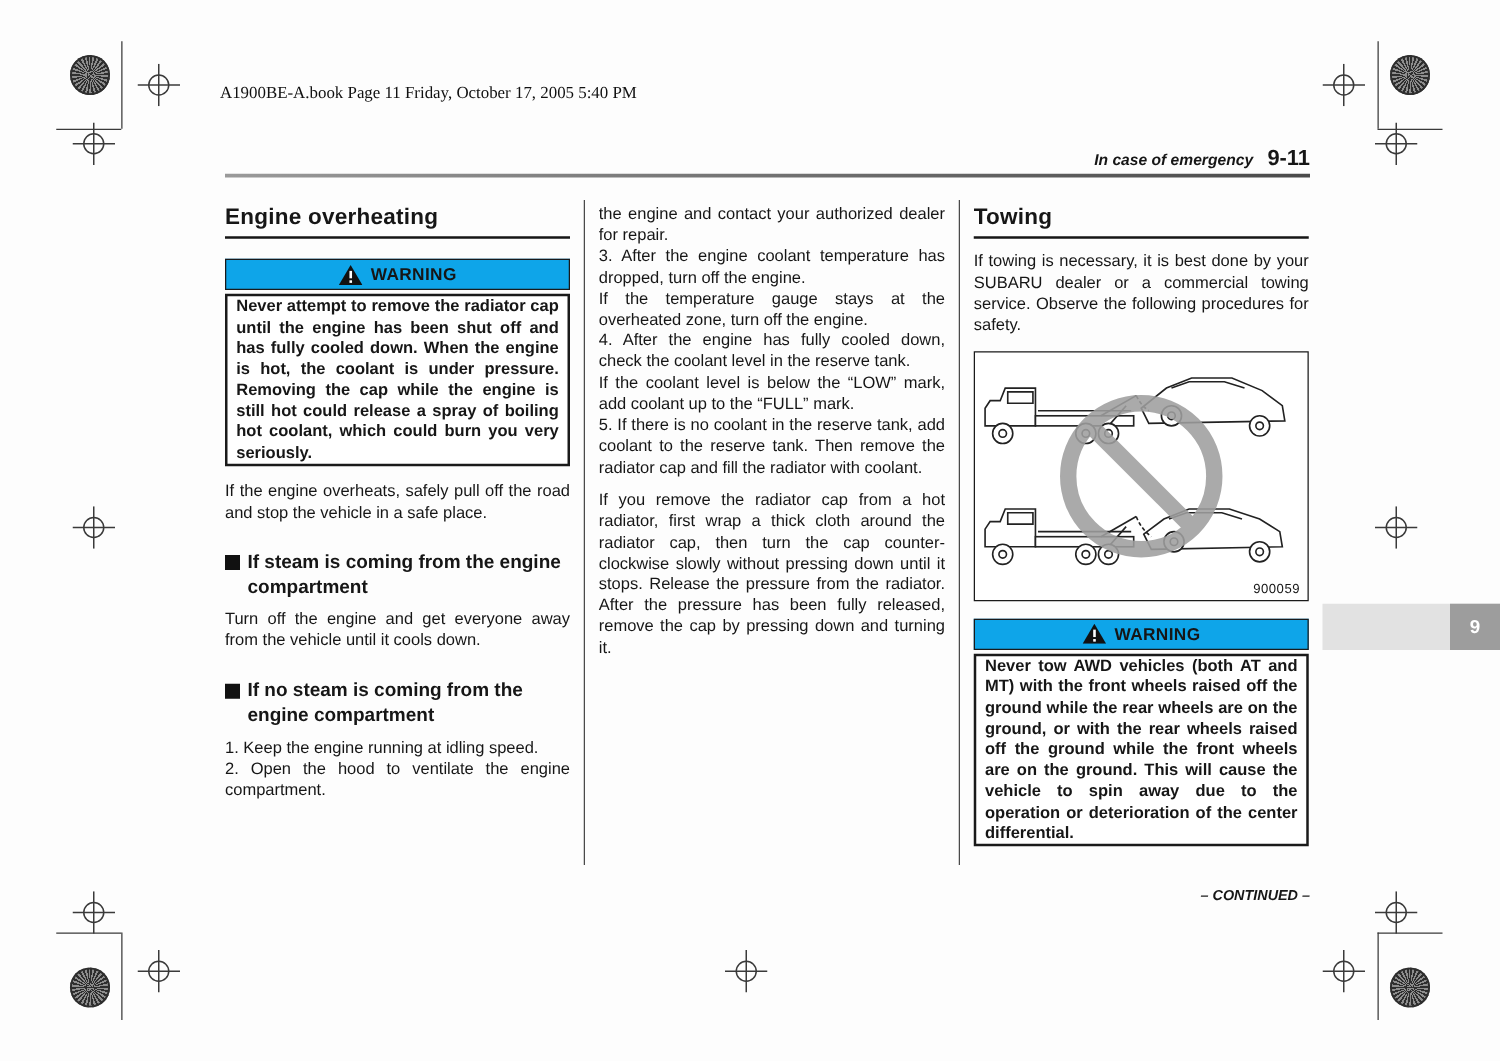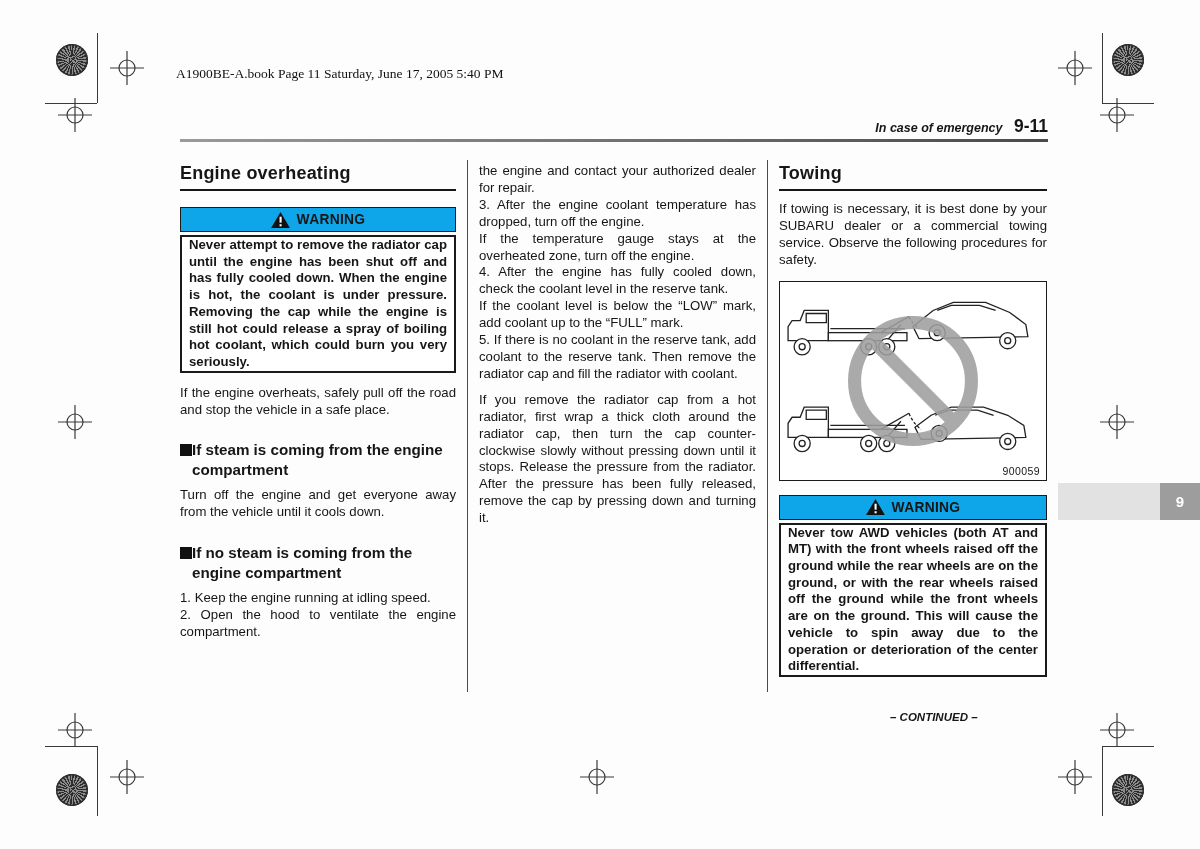--- a/index.html
+++ b/index.html
@@ -38,21 +38,21 @@
   .col-mid   { left:479px; width:277px; }
   .col-right { left:779px; width:268px; }
   .col-title { font-size:18px; font-weight:bold; letter-spacing:0.2px; }
   .title-rule { height:2px; background:#161616; margin-top:5px; }
   .body { font-size:13.2px; line-height:16.9px; text-align:justify; }
   .runover { text-align-last:justify; }
   .intro { margin-top:12px; }
   .col-mid p { margin:0; }
   .col-mid p.gap { margin-top:9px; }
   
-  .subhead { display:flex; gap:0; margin-top:22px; font-weight:bold;
+  .subhead { display:flex; gap:6px; margin-top:22px; font-weight:bold;
     font-size:15.2px; line-height:19.5px; }
   .sqbullet { flex:0 0 auto; width:12px; height:12px; background:#111; margin-top:4px; }
   .subhead + .body { margin-top:8px; }
   
   .warn { margin-top:16px; }
   .warn-head {
     border:1.5px solid #1a1a1a; background:#0ea5e9; height:25px;
     display:flex; align-items:center; justify-content:center; gap:7px;
     font-weight:bold; font-size:13.8px; letter-spacing:0.3px;
   }
@@ -68,21 +68,21 @@
   }
   .fig-num { position:absolute; right:6px; bottom:3px; font-size:10.5px; letter-spacing:0.4px; }
   .figure svg { display:block; width:100%; height:100%; }
   
   .tab-band { position:absolute; left:1058px; top:483px; width:142px; height:37px; background:#e2e2e2; }
   .side-tab {
     position:absolute; left:1160px; top:483px; width:40px; height:37px;
     background:#9d9d9d; color:#fff; font-weight:bold; font-size:15px;
     display:flex; align-items:center; justify-content:center;
   }
-  .continued { position:absolute; left:890px; top:711px; width:158px; 
+  .continued { position:absolute; left:890px; top:711px; width:158px; text-align:right;
     font-weight:bold; font-style:italic; font-size:11.5px; }
 </style>
 </head>
 <body>
 
 <svg width="0" height="0" style="position:absolute">
   <defs>
     <g id="xhair" stroke="#3a3a3a" stroke-width="1.2" fill="none">
       <line x1="17" y1="0" x2="17" y2="34"></line>
       <line x1="0" y1="17" x2="34" y2="17"></line>
@@ -134,21 +134,21 @@
 
   <div class="cropline" style="left:97px;top:33px;width:1px;height:70px"></div>
   <div class="cropline" style="left:45px;top:103px;width:52px;height:1px"></div>
   <div class="cropline" style="left:1102px;top:33px;width:1px;height:70px"></div>
   <div class="cropline" style="left:1102px;top:103px;width:52px;height:1px"></div>
   <div class="cropline" style="left:97px;top:746px;width:1px;height:70px"></div>
   <div class="cropline" style="left:45px;top:746px;width:52px;height:1px"></div>
   <div class="cropline" style="left:1102px;top:746px;width:1px;height:70px"></div>
   <div class="cropline" style="left:1102px;top:746px;width:52px;height:1px"></div>
 
-  <div class="print-header">A1900BE-A.book  Page 11  Saturday, June 17, 2005  5:40 PM</div>
+  <div class="print-header">A1900BE-A.book  Page 11  Friday, October 17, 2005  5:40 PM</div>
 
   <div class="page-header">
     <span class="section-name">In case of emergency</span>
     <span class="page-num">9-11</span>
   </div>
   <div class="header-rule"></div>
 
   <div class="colsep" style="left:467px"></div>
   <div class="colsep" style="left:767px"></div>
 

